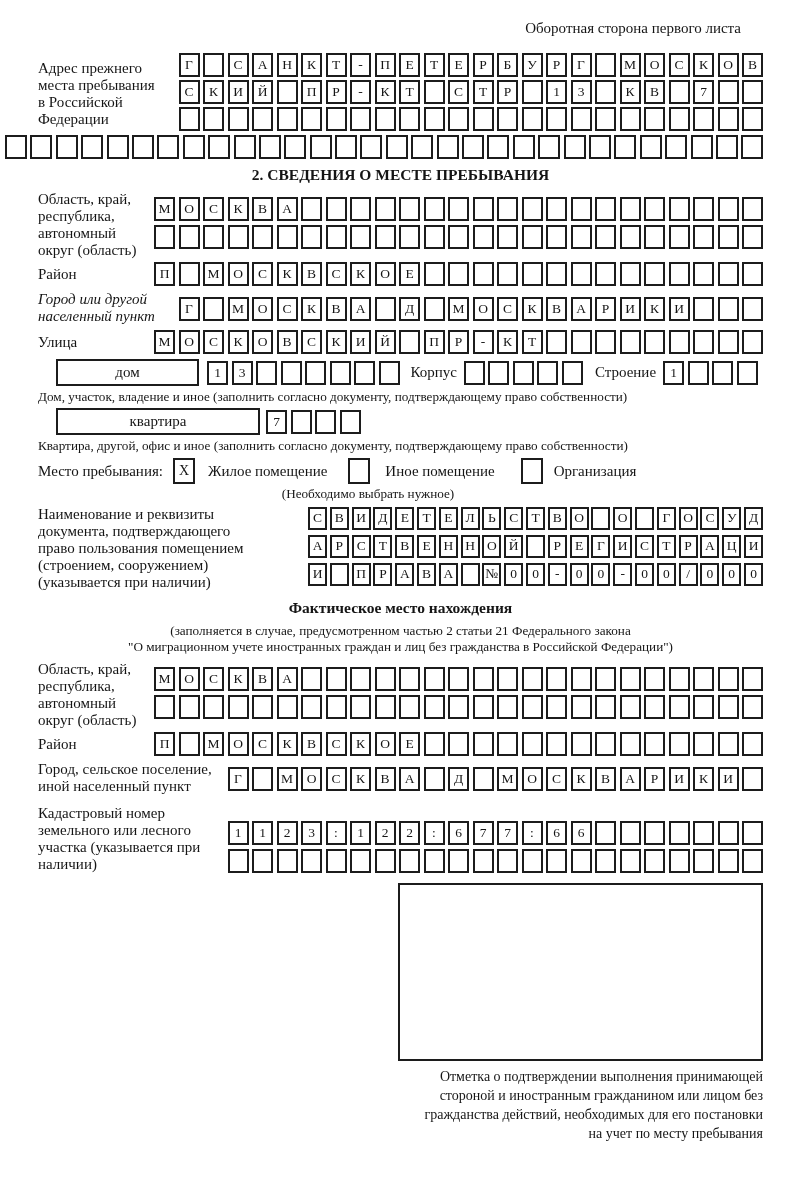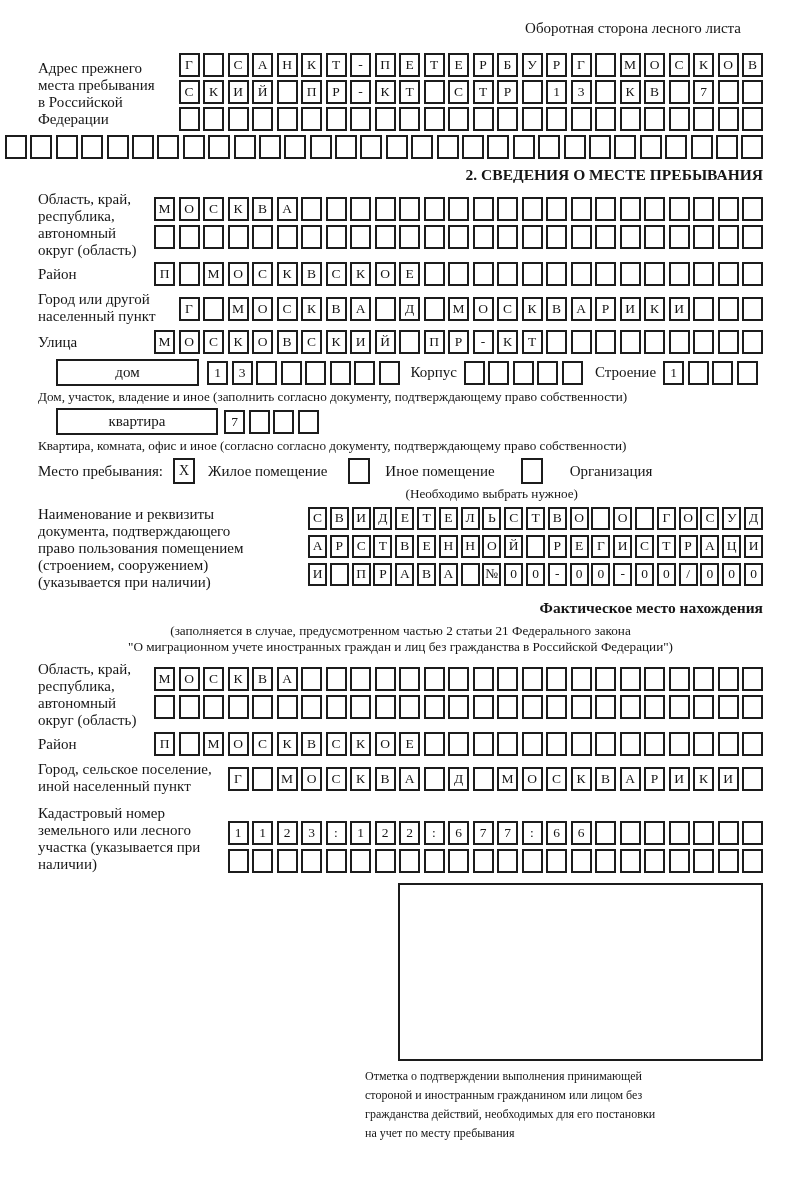--- a/index.html
+++ b/index.html
@@ -25,36 +25,36 @@
   }
   .cells.small { gap:2.8px; }
   .cells.small .cell { width:19px; height:23px; }
   .cells.wide { gap:3.4px; }
   .cells.wide .cell { width:22px; }
   .cellcol .cells { margin-bottom:4px; }
   .ml-auto { margin-left:auto; }
 
   .caption { font-size:13.2px; line-height:16px; }
   .caption.center { text-align:center; }
-  .h-bold { font-weight:bold; font-size:15.5px; text-align:right; }
+  .h-bold { font-weight:bold; font-size:15.5px; text-align:center; }
 
   .field-box {
     border:2px solid #1c1c1c; height:27px;
     display:flex; align-items:center; justify-content:center;
     font-size:15px;
   }
   .inline-lbl { font-size:15px; line-height:27px; }
 
   .chkbox {
     flex:0 0 auto; width:22px; height:26px; border:2px solid #1c1c1c;
     display:flex; align-items:center; justify-content:center; font-size:14px;
   }
 
   .stamp-box { width:365px; height:178px; border:2px solid #1c1c1c; margin-left:auto; margin-top:6px; }
-  .stamp-caption { width:398px; margin-left:auto; margin-top:6px; text-align:left; font-size:12px; line-height:19px; }
+  .stamp-caption { width:398px; margin-left:auto; margin-top:6px; text-align:right; font-size:14px; line-height:19px; }
 
   
   .sec1-label { width:118px; }
   .sec1-rows .cells { margin-bottom:3px; }
   .full-row { margin-left:-33px; margin-top:1px; }
   .note-row { margin-top:3px; }
   .h2 { margin:7px 0 7px; }
   .lbl104 { width:106px; }
   .lbl175 { width:178px; }
   .lbl165 { width:168px; }
@@ -64,21 +64,21 @@
   .doc-rows .cells { margin-bottom:5px; }
   .cad-col { margin-top:21px; }
   .stay-row { align-items:center; margin-top:4px; }
   .stay-row .txt { font-size:15px; }
 </style>
 </head>
 <body>
 
 <div class="page">
 
-  <div class="top-note">Оборотная сторона лесного листа</div>
+  <div class="top-note">Оборотная сторона первого листа</div>
 
   <div class="frow">
     <div class="lbl sec1-label">Адрес прежнего места пребывания в Российской Федерации</div>
     <div class="cellcol sec1-rows ml-auto">
       <div class="cells">
           <span class="cell">Г</span>
           <span class="cell"></span>
           <span class="cell">С</span>
           <span class="cell">А</span>
           <span class="cell">Н</span>
@@ -276,21 +276,21 @@
         <span class="cell"></span>
         <span class="cell"></span>
         <span class="cell"></span>
         <span class="cell"></span>
         <span class="cell"></span>
         <span class="cell"></span>
       </div>
   </div>
 
   <div class="frow mb">
-    <div class="lbl" style="width:122px;">Город или другой населенный пункт</div>
+    <div class="lbl" style="width:122px;font-style:italic;">Город или другой населенный пункт</div>
     <div class="cells ml-auto" style="margin-top:2px;">
         <span class="cell">Г</span>
         <span class="cell"></span>
         <span class="cell">М</span>
         <span class="cell">О</span>
         <span class="cell">С</span>
         <span class="cell">К</span>
         <span class="cell">В</span>
         <span class="cell">А</span>
         <span class="cell"></span>
@@ -367,40 +367,40 @@
     <div class="cells">
         <span class="cell">1</span>
         <span class="cell"></span>
         <span class="cell"></span>
         <span class="cell"></span>
       </div>
   </div>
   <div class="caption mb2">Дом, участок, владение и иное (заполнить согласно документу, подтверждающему право собственности)</div>
 
   <div class="frow mb2" style="align-items:center; margin-left:18px; margin-top:2px;">
-    <div class="field-box" style="width:162px;">квартира</div>
+    <div class="field-box" style="width:204px;">квартира</div>
     <div class="cells" style="margin-left:6px;">
         <span class="cell">7</span>
         <span class="cell"></span>
         <span class="cell"></span>
         <span class="cell"></span>
       </div>
   </div>
-  <div class="caption mb2">Квартира, комната, офис и иное (согласно согласно документу, подтверждающему право собственности)</div>
+  <div class="caption mb2">Квартира, другой, офис и иное (заполнить согласно документу, подтверждающему право собственности)</div>
 
   <div class="frow stay-row">
     <div class="txt">Место пребывания:</div>
     <div class="chkbox" style="margin-left:10px;">X</div>
     <div class="txt" style="margin-left:13px;">Жилое помещение</div>
     <div class="chkbox" style="margin-left:21px;"></div>
     <div class="txt" style="margin-left:15px;">Иное помещение</div>
     <div class="chkbox" style="margin-left:26px;"></div>
-    <div class="txt" style="margin-left:27px;">Организация</div>
-  </div>
-  <div class="caption" style="margin:2px 0 4px 120px; width:420px; text-align:right;">(Необходимо выбрать нужное)</div>
+    <div class="txt" style="margin-left:11px;">Организация</div>
+  </div>
+  <div class="caption" style="margin:2px 0 4px 120px; width:420px; text-align:center;">(Необходимо выбрать нужное)</div>
 
   <div class="frow mb2">
     <div class="lbl lbl230">Наименование и реквизиты документа, подтверждающего право пользования помещением (строением, сооружением) (указывается при наличии)</div>
     <div class="cellcol doc-rows ml-auto">
       <div class="cells small">
           <span class="cell">С</span>
           <span class="cell">В</span>
           <span class="cell">И</span>
           <span class="cell">Д</span>
           <span class="cell">Е</span>

